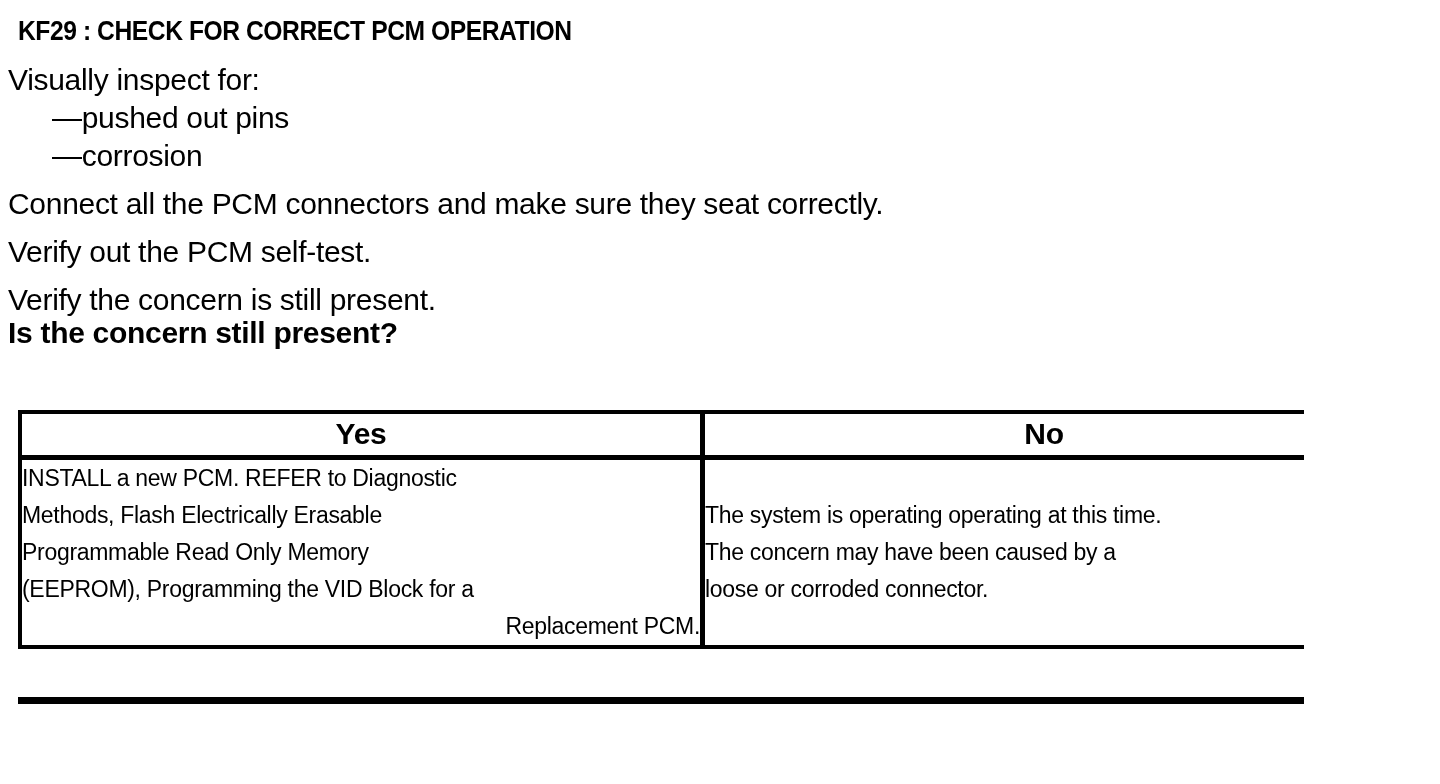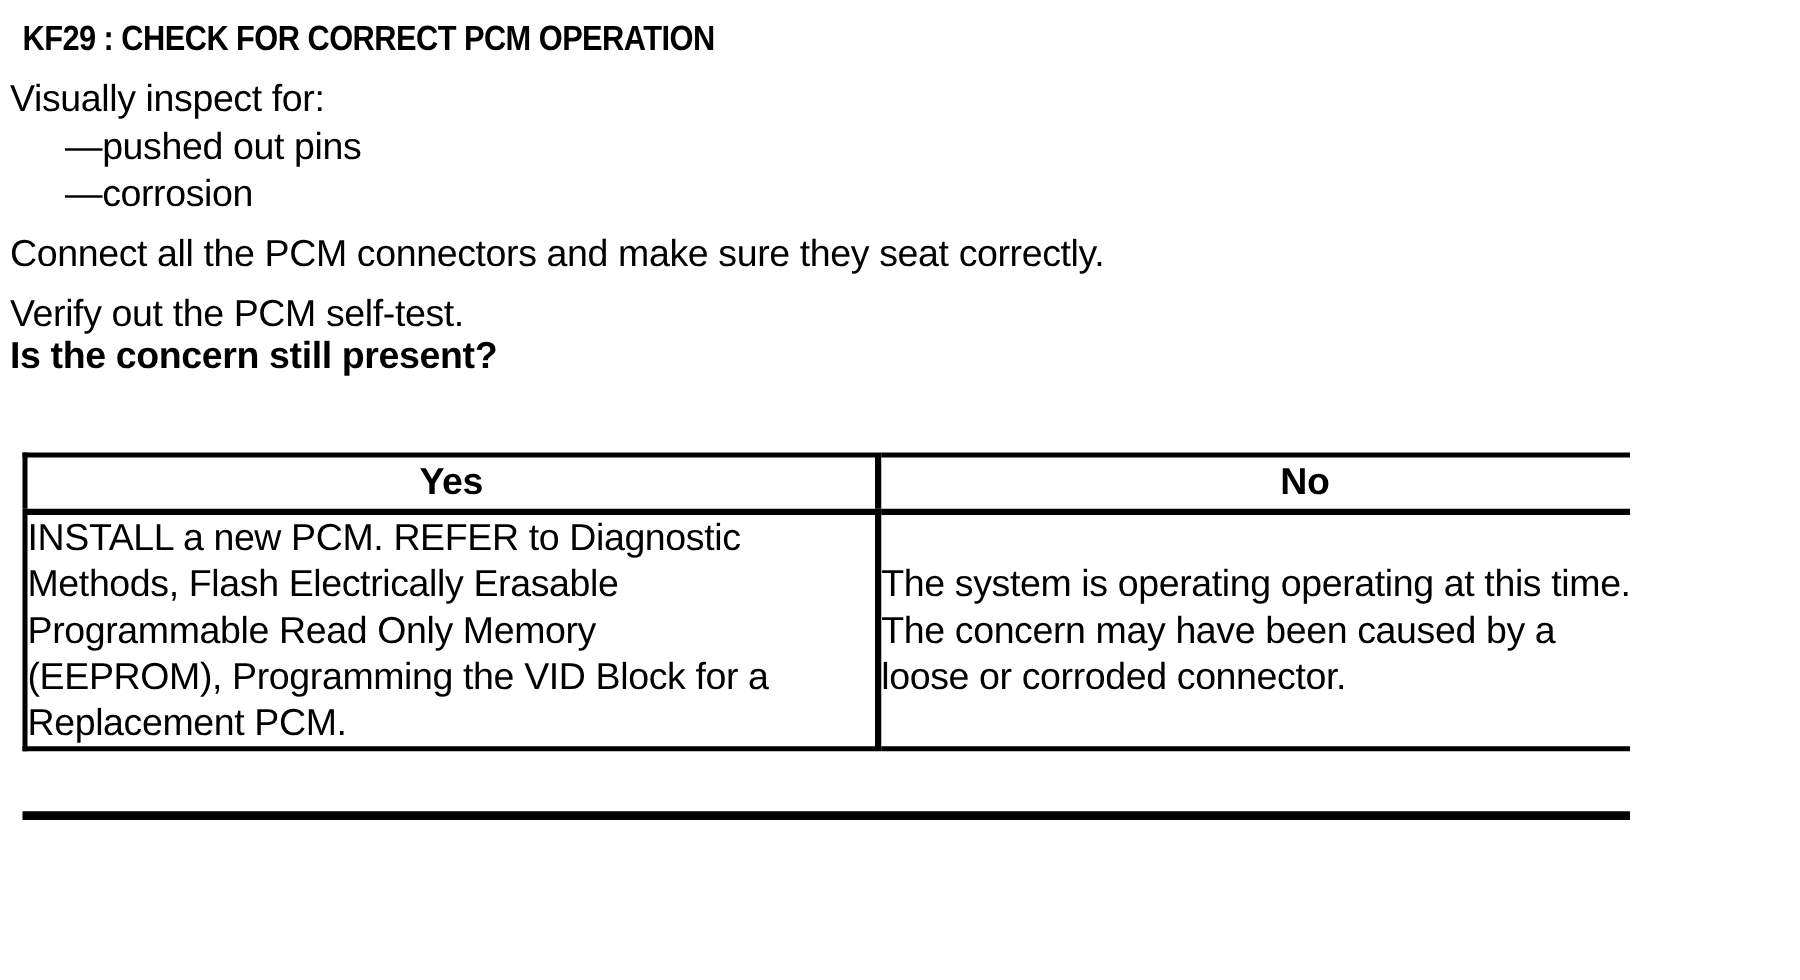--- a/index.html
+++ b/index.html
@@ -57,33 +57,33 @@
     font-weight: bold;
     padding: 3px 0 4px 0;
     letter-spacing: -0.3px;
   }
   table.results th + th,
   table.results td + td {
     border-left: 5px solid #000000;
   }
   table.results td {
     vertical-align: middle;
-    font-size: 30px;
+    font-size: 23px;
     letter-spacing: -0.3px;
     padding: 0;
     height: 183px;
   }
   td.yes-cell { vertical-align: top; padding: 5px 0 6px 3px; }
   td.no-cell  { padding-left: 5px; }
   .cell-line {
     line-height: 37px;
     white-space: nowrap;
     overflow: visible;
   }
-  .cell-line.centered { text-align: left; white-space: normal; }
+  .cell-line.centered { text-align: right; white-space: normal; }
   .bottom-rule {
     width: 1380px;
     height: 7px;
     background: #000000;
     margin: 48px 0 0 18px;
   }
 </style>
 </head>
 <body>
 
@@ -96,20 +96,21 @@
 
   <div class="dash-list">
     <div class="dash-item">—pushed out pins</div>
     <div class="dash-item">—corrosion</div>
   </div>
 
   <div class="para">Connect all the PCM connectors and make sure they seat correctly.</div>
 
   <div class="para">Verify out the PCM self-test.</div>
 
+  <div class="para">Verify the concern is still present.</div>
 
   <div class="para bold">Is the concern still present?</div>
 
   <table class="results">
     <tbody>
       <tr>
         <th>Yes</th>
         <th>No</th>
       </tr>
       <tr>

